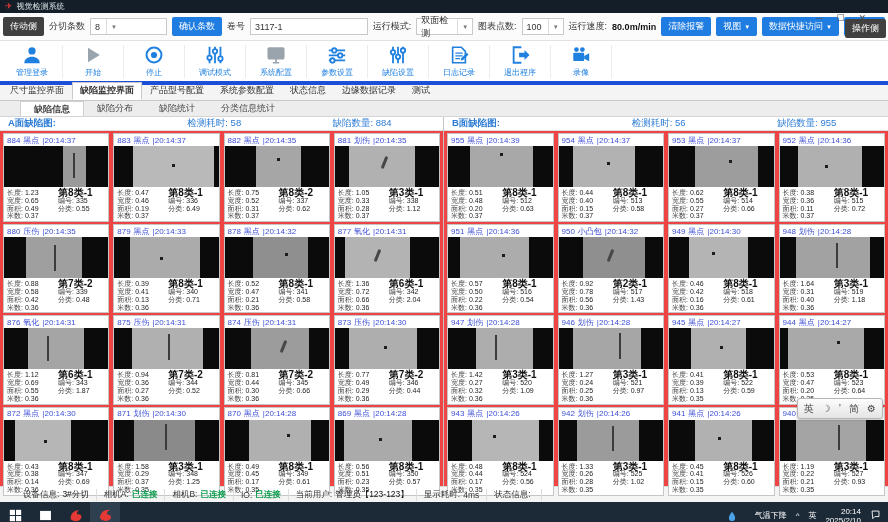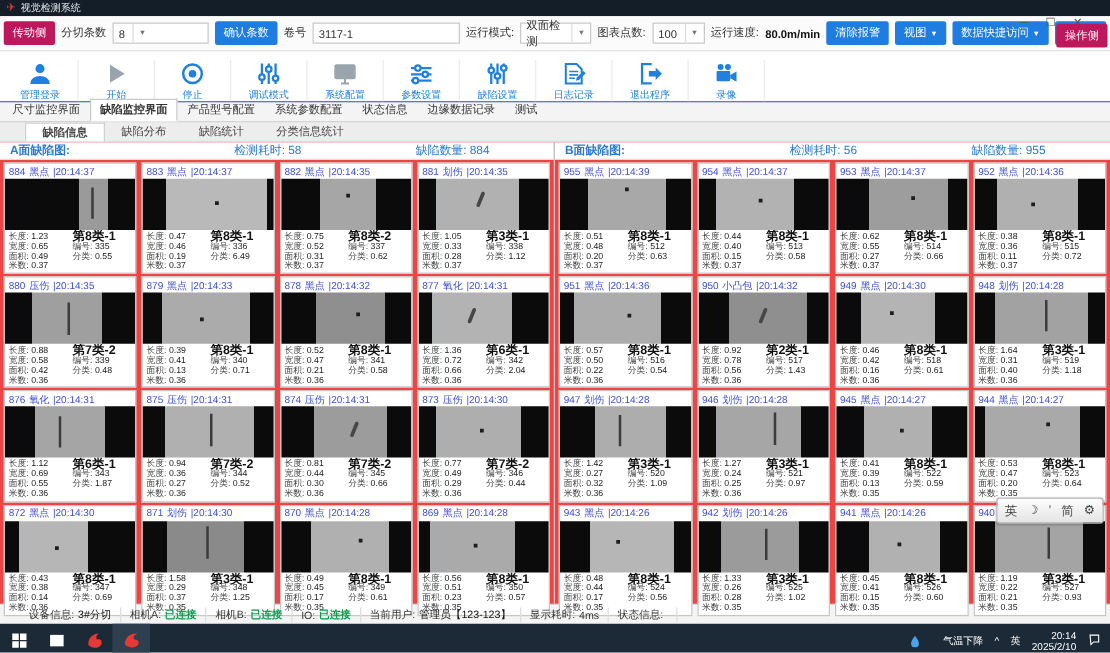--- a/index.html
+++ b/index.html
@@ -4,31 +4,31 @@
 <style>
   html,body{margin:0;padding:0}
   body{width:888px;height:522px;overflow:hidden;position:relative;background:#fff;
        font-family:"Liberation Sans","DejaVu Sans",sans-serif;color:#333}
   
   .titlebar{height:13px;background:#141e28;color:#dfe5ea;font-size:8px;display:flex;align-items:center;gap:4px;padding:0 5px}
   .logo{color:#e53935;font-weight:bold;font-size:9px;line-height:1}
   
   .toolbar1{height:27px;background:#fbfbfb;border-bottom:1px solid #e2e2e2;display:flex;align-items:center;gap:5px;padding:0 3px;font-size:9px;position:relative}
   .btn-blue{background:#1f7ce0;color:#fff;border:none;border-radius:2px;font-size:9px;padding:3px 7px;font-family:inherit;white-space:nowrap}
-  .btn-side{background:#be185d}
+  .btn-side{background:#404040}
   .flabel{color:#333;white-space:nowrap}
   .sel,.inp{border:1px solid #c9c9c9;background:#fff;height:17px;display:flex;align-items:center;font-size:9px;padding:0 4px;box-sizing:border-box}
   .sel .car{margin-left:6px;color:#777;font-size:6px;border-left:1px solid #ddd;padding-left:4px;align-self:stretch;display:flex;align-items:center}
   .menu-car{font-size:6px;margin-left:3px}
   .speedval{font-weight:bold;color:#111}
   .winctl{position:absolute;top:0;right:22px;display:flex;gap:14px;color:#555;font-size:9px}
   .winctl span{cursor:default}
   .opside{position:absolute;right:2px;bottom:2px}
   
-  .toolbar2{height:40px;background:#fff;border-bottom:1px solid #1d4ed8;display:flex;align-items:flex-end;padding:0 2px}
+  .toolbar2{height:40px;background:#fff;border-bottom:4px solid #1d4ed8;display:flex;align-items:center;padding:0 2px}
   .tb-btn{display:flex;flex-direction:column;align-items:center;justify-content:center;gap:1px;min-width:50px;padding:0 5px;color:#2080e0;font-size:8px;border-right:1px solid #ececec}
   .tb-btn .ic{height:21px;display:flex;align-items:center}
   .tb-btn svg{width:20px;height:20px;fill:currentColor}
   .ic-gray{color:#9aa4ad}
   
   .tabs{height:16px;background:#f4f4f4;border-bottom:1px solid #c9c9c9;display:flex;align-items:flex-end;padding:2px 2px 0;font-size:9px;box-sizing:border-box}
   .tab{padding:1px 7px 2px;border:1px solid transparent;color:#333;white-space:nowrap}
   .tab.active{background:#fff;border:1px solid #c9c9c9;border-bottom-color:#fff;font-weight:bold}
   .subtabs{height:15px;background:#ededed;border-bottom:1px solid #d5d5d5;display:flex;font-size:9px;padding-left:20px}
   .subtab{padding:0 13px;display:flex;align-items:center;color:#444;white-space:nowrap}

